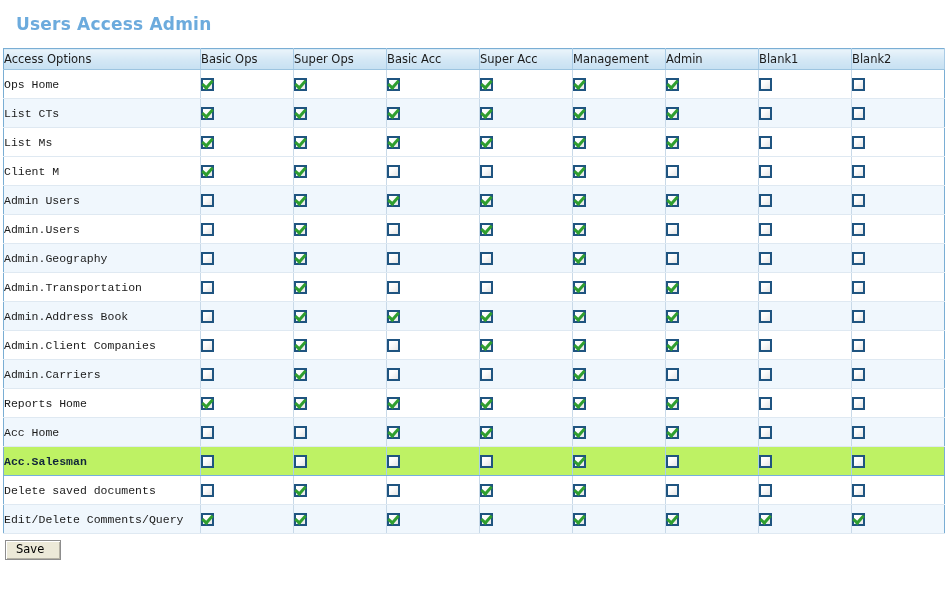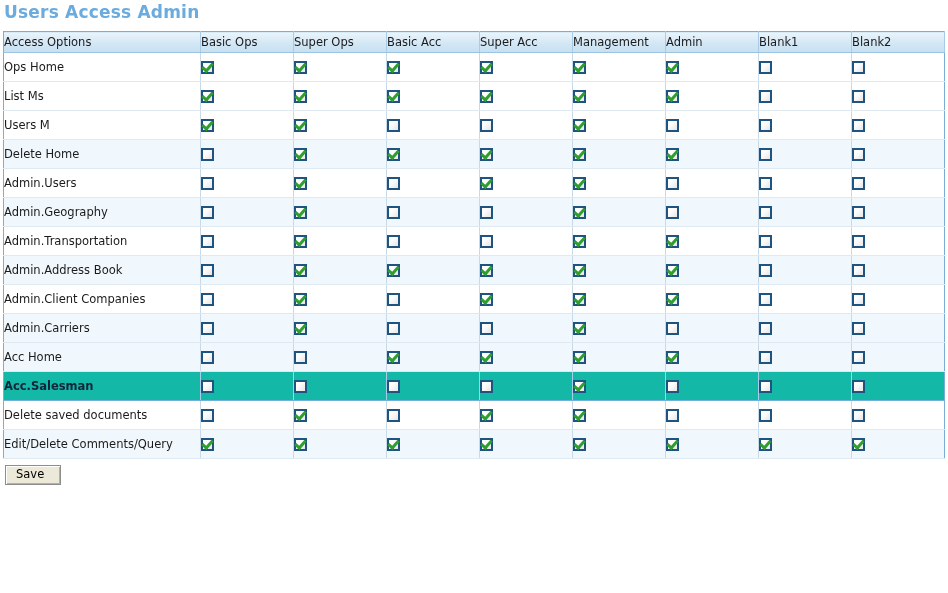--- a/index.html
+++ b/index.html
@@ -17,21 +17,21 @@
     overflow: hidden;
   }
 
   #page-title {
     font-family: "DejaVu Sans", "Liberation Sans", sans-serif;
     font-size: 17px;
     font-weight: bold;
     color: #6cabdd;
     letter-spacing: 0.2px;
     padding: 2px 0 2px 4px;
-    margin: 0;
+    margin: 12px;
     line-height: 20px;
     height: 20px;
   }
 
   .table-wrap {
     padding: 0 2px 0 3px;
   }
 
   table.access-grid {
     border-collapse: collapse;
@@ -64,30 +64,31 @@
     height: 20px;
     line-height: 20px;
     padding-left: 5px;
     white-space: nowrap;
     overflow: hidden;
   }
 
   tbody tr { height: 29px; }
   tbody tr.even { background: #ffffff; }
   tbody tr.odd  { background: #f0f7fd; }
-  tbody tr.selected { background: #14b8a6; }
+  tbody tr.selected { background: #bef264; }
   tbody tr.selected td { border-bottom-color: #75b0dc; border-right-color: #a8cfea; }
   tbody tr.selected td.label-cell { font-weight: bold; color: #10253a; }
 
   td.label-cell {
     padding-left: 6px;
     font-size: 11.5px;
     color: #1b1b1b;
     white-space: nowrap;
     overflow: hidden;
+    font-family: Liberation Mono, monospace;
   }
 
   td.check-cell {
     padding-left: 9px;
     vertical-align: middle;
   }
 
   .cbx {
     display: inline-block;
     width: 13px;
@@ -166,44 +167,55 @@
           <td class="label-cell">Ops Home</td>
           <td class="check-cell"><span class="cbx checked"></span></td>
           <td class="check-cell"><span class="cbx checked"></span></td>
           <td class="check-cell"><span class="cbx checked"></span></td>
           <td class="check-cell"><span class="cbx checked"></span></td>
           <td class="check-cell"><span class="cbx checked"></span></td>
           <td class="check-cell"><span class="cbx checked"></span></td>
           <td class="check-cell"><span class="cbx"></span></td>
           <td class="check-cell"><span class="cbx"></span></td>
         </tr>
+        <tr class="odd">
+          <td class="label-cell">List CTs</td>
+          <td class="check-cell"><span class="cbx checked"></span></td>
+          <td class="check-cell"><span class="cbx checked"></span></td>
+          <td class="check-cell"><span class="cbx checked"></span></td>
+          <td class="check-cell"><span class="cbx checked"></span></td>
+          <td class="check-cell"><span class="cbx checked"></span></td>
+          <td class="check-cell"><span class="cbx checked"></span></td>
+          <td class="check-cell"><span class="cbx"></span></td>
+          <td class="check-cell"><span class="cbx"></span></td>
+        </tr>
         <tr class="even">
           <td class="label-cell">List Ms</td>
           <td class="check-cell"><span class="cbx checked"></span></td>
           <td class="check-cell"><span class="cbx checked"></span></td>
           <td class="check-cell"><span class="cbx checked"></span></td>
           <td class="check-cell"><span class="cbx checked"></span></td>
           <td class="check-cell"><span class="cbx checked"></span></td>
           <td class="check-cell"><span class="cbx checked"></span></td>
           <td class="check-cell"><span class="cbx"></span></td>
           <td class="check-cell"><span class="cbx"></span></td>
         </tr>
         <tr class="even">
-          <td class="label-cell">Users M</td>
-          <td class="check-cell"><span class="cbx checked"></span></td>
-          <td class="check-cell"><span class="cbx checked"></span></td>
-          <td class="check-cell"><span class="cbx"></span></td>
-          <td class="check-cell"><span class="cbx"></span></td>
-          <td class="check-cell"><span class="cbx checked"></span></td>
-          <td class="check-cell"><span class="cbx"></span></td>
-          <td class="check-cell"><span class="cbx"></span></td>
-          <td class="check-cell"><span class="cbx"></span></td>
-        </tr>
-        <tr class="odd">
-          <td class="label-cell">Delete Home</td>
+          <td class="label-cell">Client M</td>
+          <td class="check-cell"><span class="cbx checked"></span></td>
+          <td class="check-cell"><span class="cbx checked"></span></td>
+          <td class="check-cell"><span class="cbx"></span></td>
+          <td class="check-cell"><span class="cbx"></span></td>
+          <td class="check-cell"><span class="cbx checked"></span></td>
+          <td class="check-cell"><span class="cbx"></span></td>
+          <td class="check-cell"><span class="cbx"></span></td>
+          <td class="check-cell"><span class="cbx"></span></td>
+        </tr>
+        <tr class="odd">
+          <td class="label-cell">Admin Users</td>
           <td class="check-cell"><span class="cbx"></span></td>
           <td class="check-cell"><span class="cbx checked"></span></td>
           <td class="check-cell"><span class="cbx checked"></span></td>
           <td class="check-cell"><span class="cbx checked"></span></td>
           <td class="check-cell"><span class="cbx checked"></span></td>
           <td class="check-cell"><span class="cbx checked"></span></td>
           <td class="check-cell"><span class="cbx"></span></td>
           <td class="check-cell"><span class="cbx"></span></td>
         </tr>
         <tr class="even">
@@ -262,20 +274,31 @@
           <td class="check-cell"><span class="cbx"></span></td>
         </tr>
         <tr class="odd">
           <td class="label-cell">Admin.Carriers</td>
           <td class="check-cell"><span class="cbx"></span></td>
           <td class="check-cell"><span class="cbx checked"></span></td>
           <td class="check-cell"><span class="cbx"></span></td>
           <td class="check-cell"><span class="cbx"></span></td>
           <td class="check-cell"><span class="cbx checked"></span></td>
           <td class="check-cell"><span class="cbx"></span></td>
+          <td class="check-cell"><span class="cbx"></span></td>
+          <td class="check-cell"><span class="cbx"></span></td>
+        </tr>
+        <tr class="even">
+          <td class="label-cell">Reports Home</td>
+          <td class="check-cell"><span class="cbx checked"></span></td>
+          <td class="check-cell"><span class="cbx checked"></span></td>
+          <td class="check-cell"><span class="cbx checked"></span></td>
+          <td class="check-cell"><span class="cbx checked"></span></td>
+          <td class="check-cell"><span class="cbx checked"></span></td>
+          <td class="check-cell"><span class="cbx checked"></span></td>
           <td class="check-cell"><span class="cbx"></span></td>
           <td class="check-cell"><span class="cbx"></span></td>
         </tr>
         <tr class="odd">
           <td class="label-cell">Acc Home</td>
           <td class="check-cell"><span class="cbx"></span></td>
           <td class="check-cell"><span class="cbx"></span></td>
           <td class="check-cell"><span class="cbx checked"></span></td>
           <td class="check-cell"><span class="cbx checked"></span></td>
           <td class="check-cell"><span class="cbx checked"></span></td>

